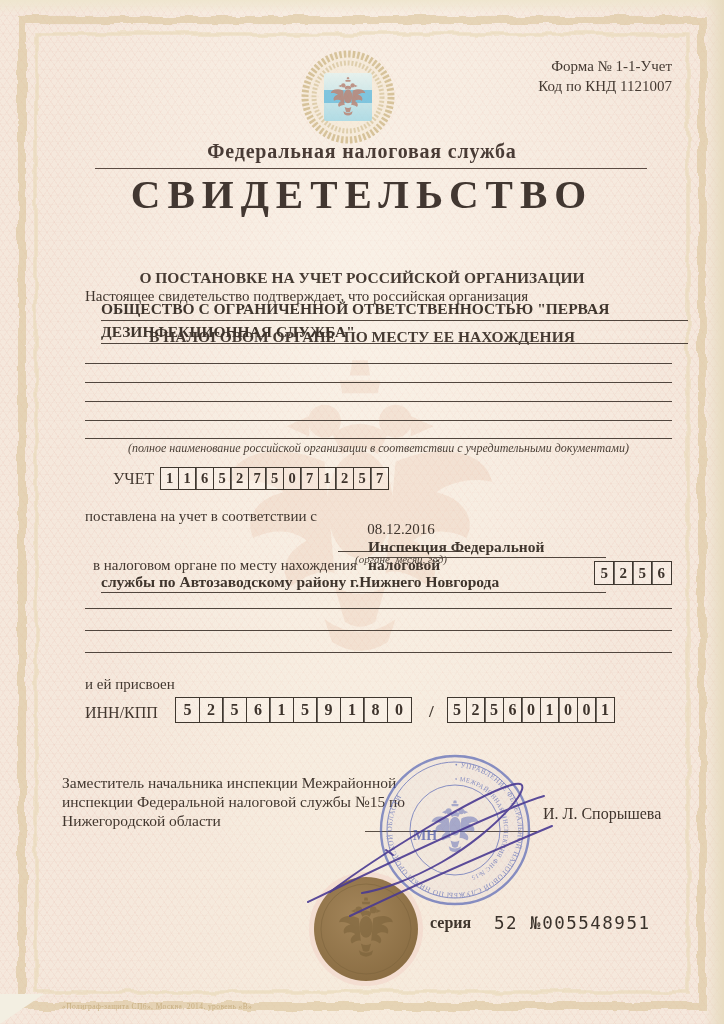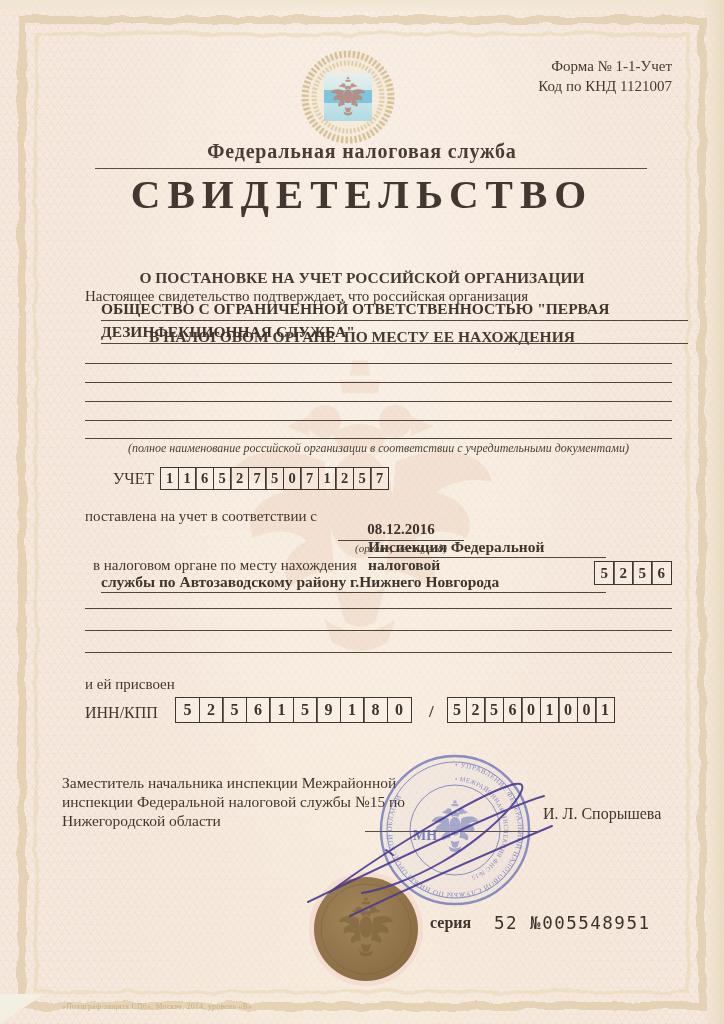--- a/index.html
+++ b/index.html
@@ -43,21 +43,21 @@
   .cell{box-sizing:border-box;border:1.5px solid #3f372f;margin-left:-1.5px;
     display:flex;align-items:center;justify-content:center;
     font-weight:bold;background:rgba(255,252,247,.25);}
   .cell:first-child{margin-left:0;}
   .cells-ogrn .cell{width:19px;height:23px;font-size:14.5px;}
   .cells-code .cell{width:20.5px;height:24px;font-size:15px;}
   .cells-inn .cell{width:25px;height:26px;font-size:16px;}
   .cells-kpp .cell{width:20px;height:26px;font-size:16px;}
 
   .datebox{left:338px;top:521px;width:126px;text-align:center;}
-  .datebox .val{font-weight:bold;font-size:15px;border-bottom:1.4px solid #51463e;padding-bottom:2px;}
+  .datebox .val{font-weight:normal;font-size:15px;border-bottom:1.4px solid #51463e;padding-bottom:13px;}
   .datebox .cap{font-style:italic;font-size:11px;color:#4a3f36;margin-top:1px;}
 
   .sig-position{left:62px;top:774px;width:345px;font-size:15.5px;line-height:1.22;color:#41362e;}
   .signer-name{left:543px;top:805px;font-size:16px;color:#41362e;}
   .sig-line{left:365px;top:831px;width:172px;height:0;border-top:1.1px solid #5a4f45;}
 
   .series-label{left:430px;top:914px;font-size:16px;font-weight:bold;color:#3f352d;}
   .series-value{left:494px;top:913px;font-family:"DejaVu Sans Mono", monospace;
     font-size:17.5px;letter-spacing:1.5px;color:#3a322b;}
   .print-note{left:62px;top:1002px;font-size:7.5px;color:#c7ae80;letter-spacing:.4px;}

